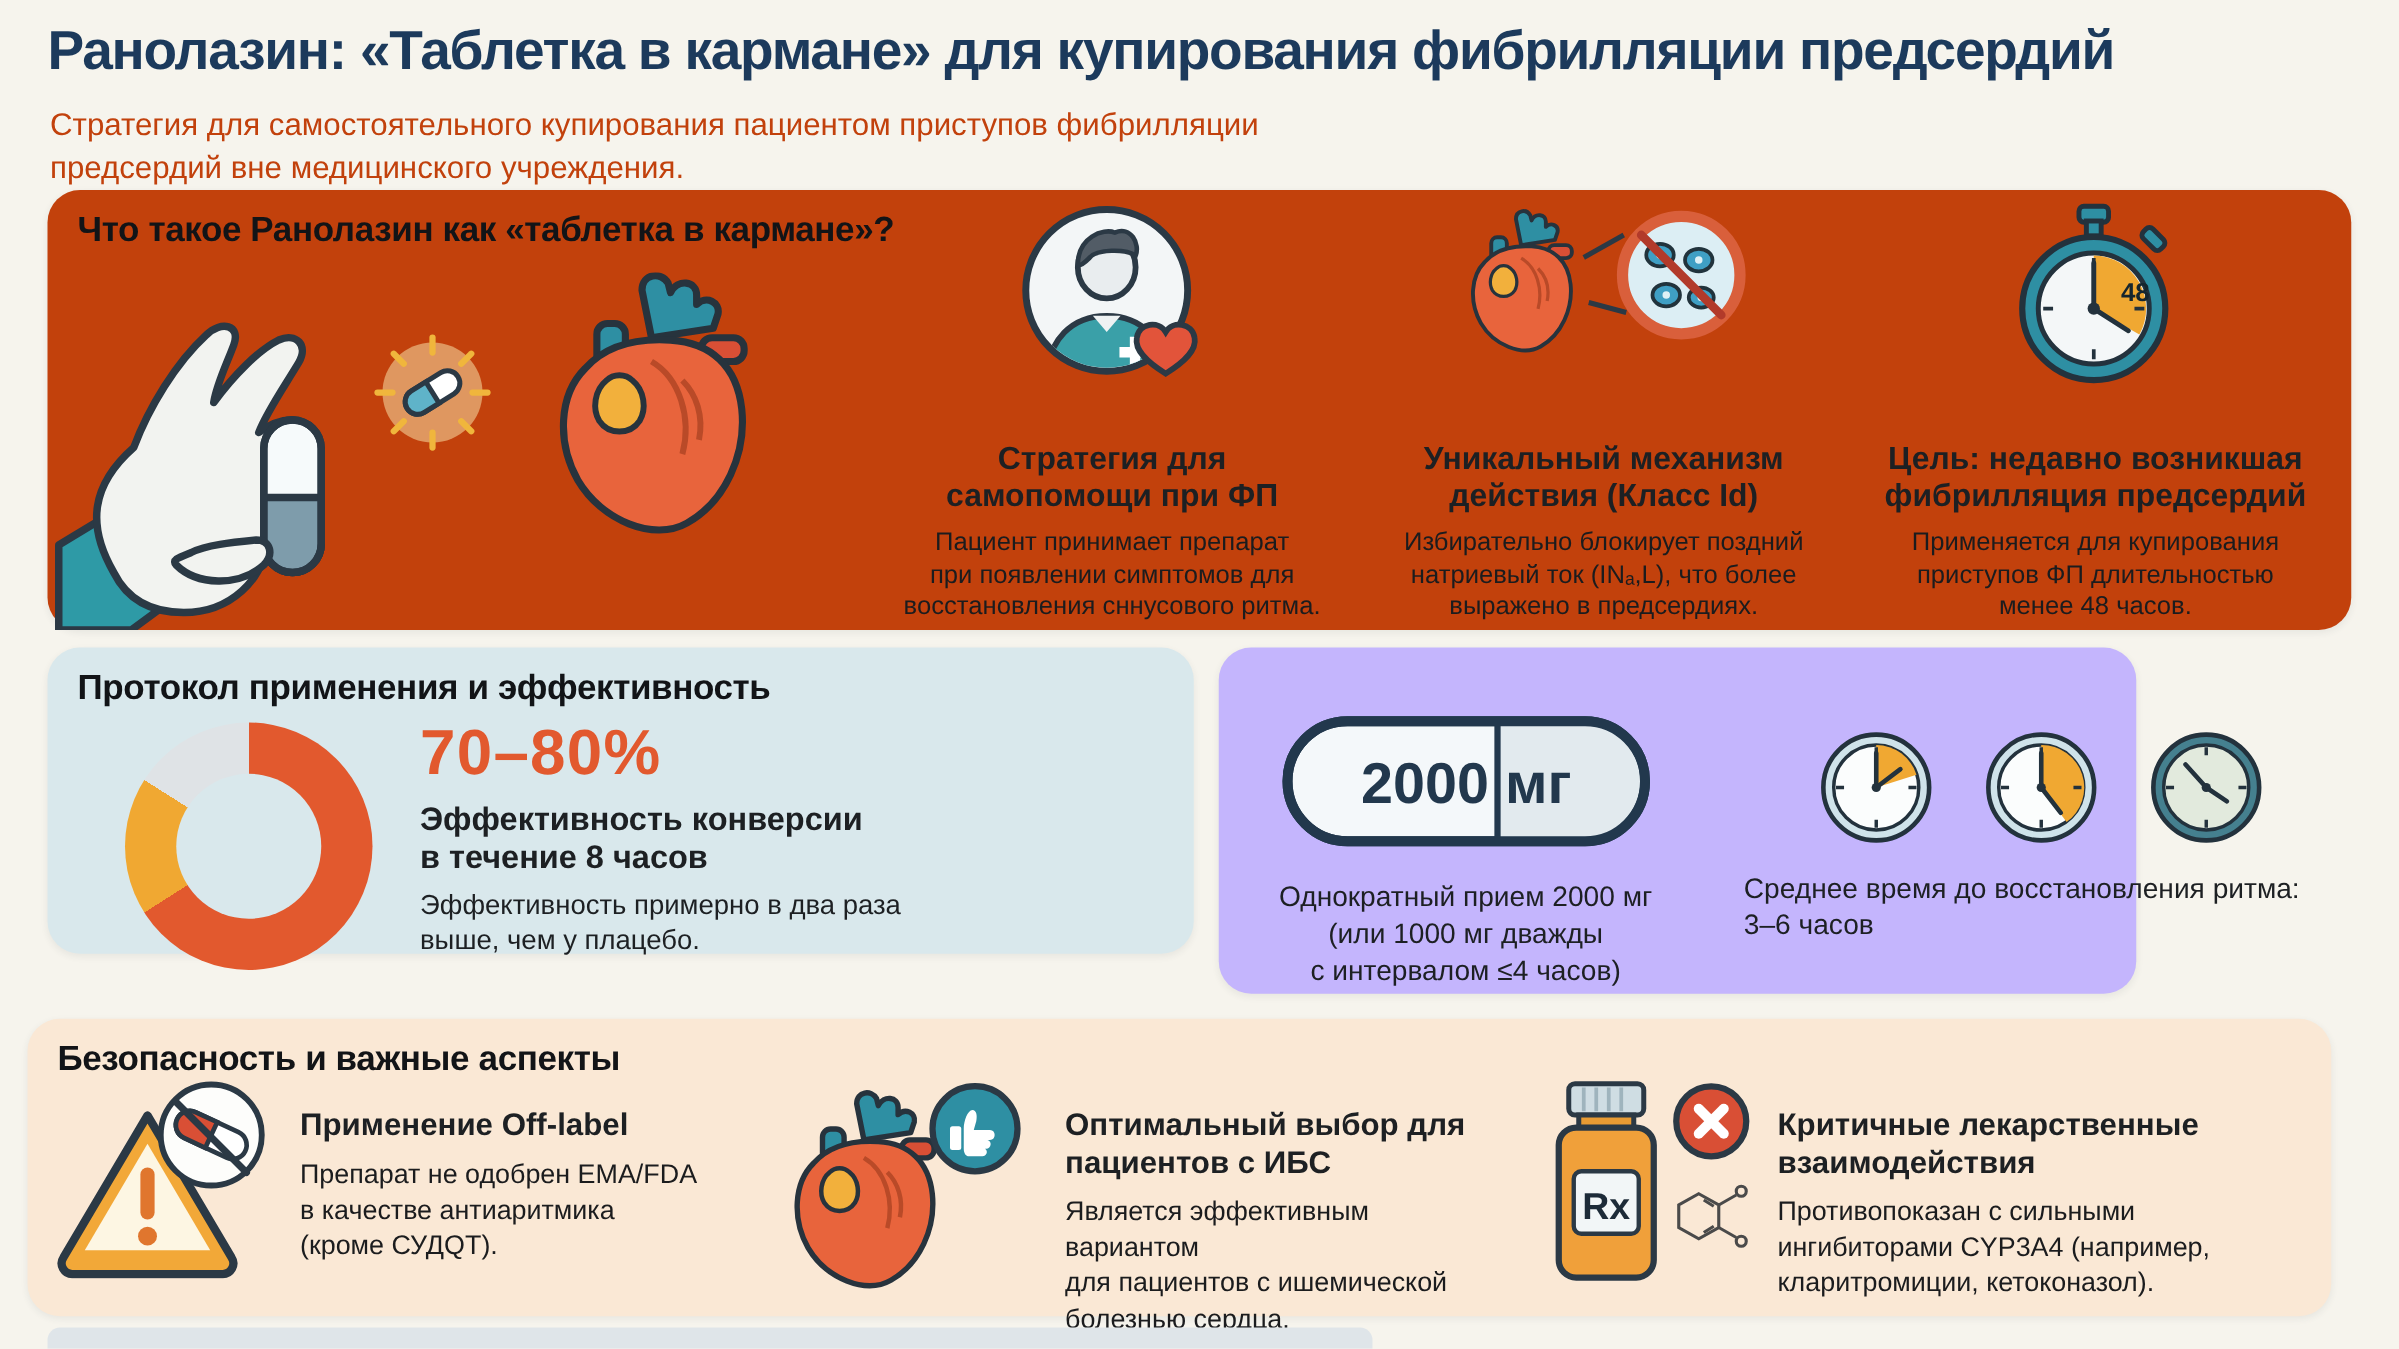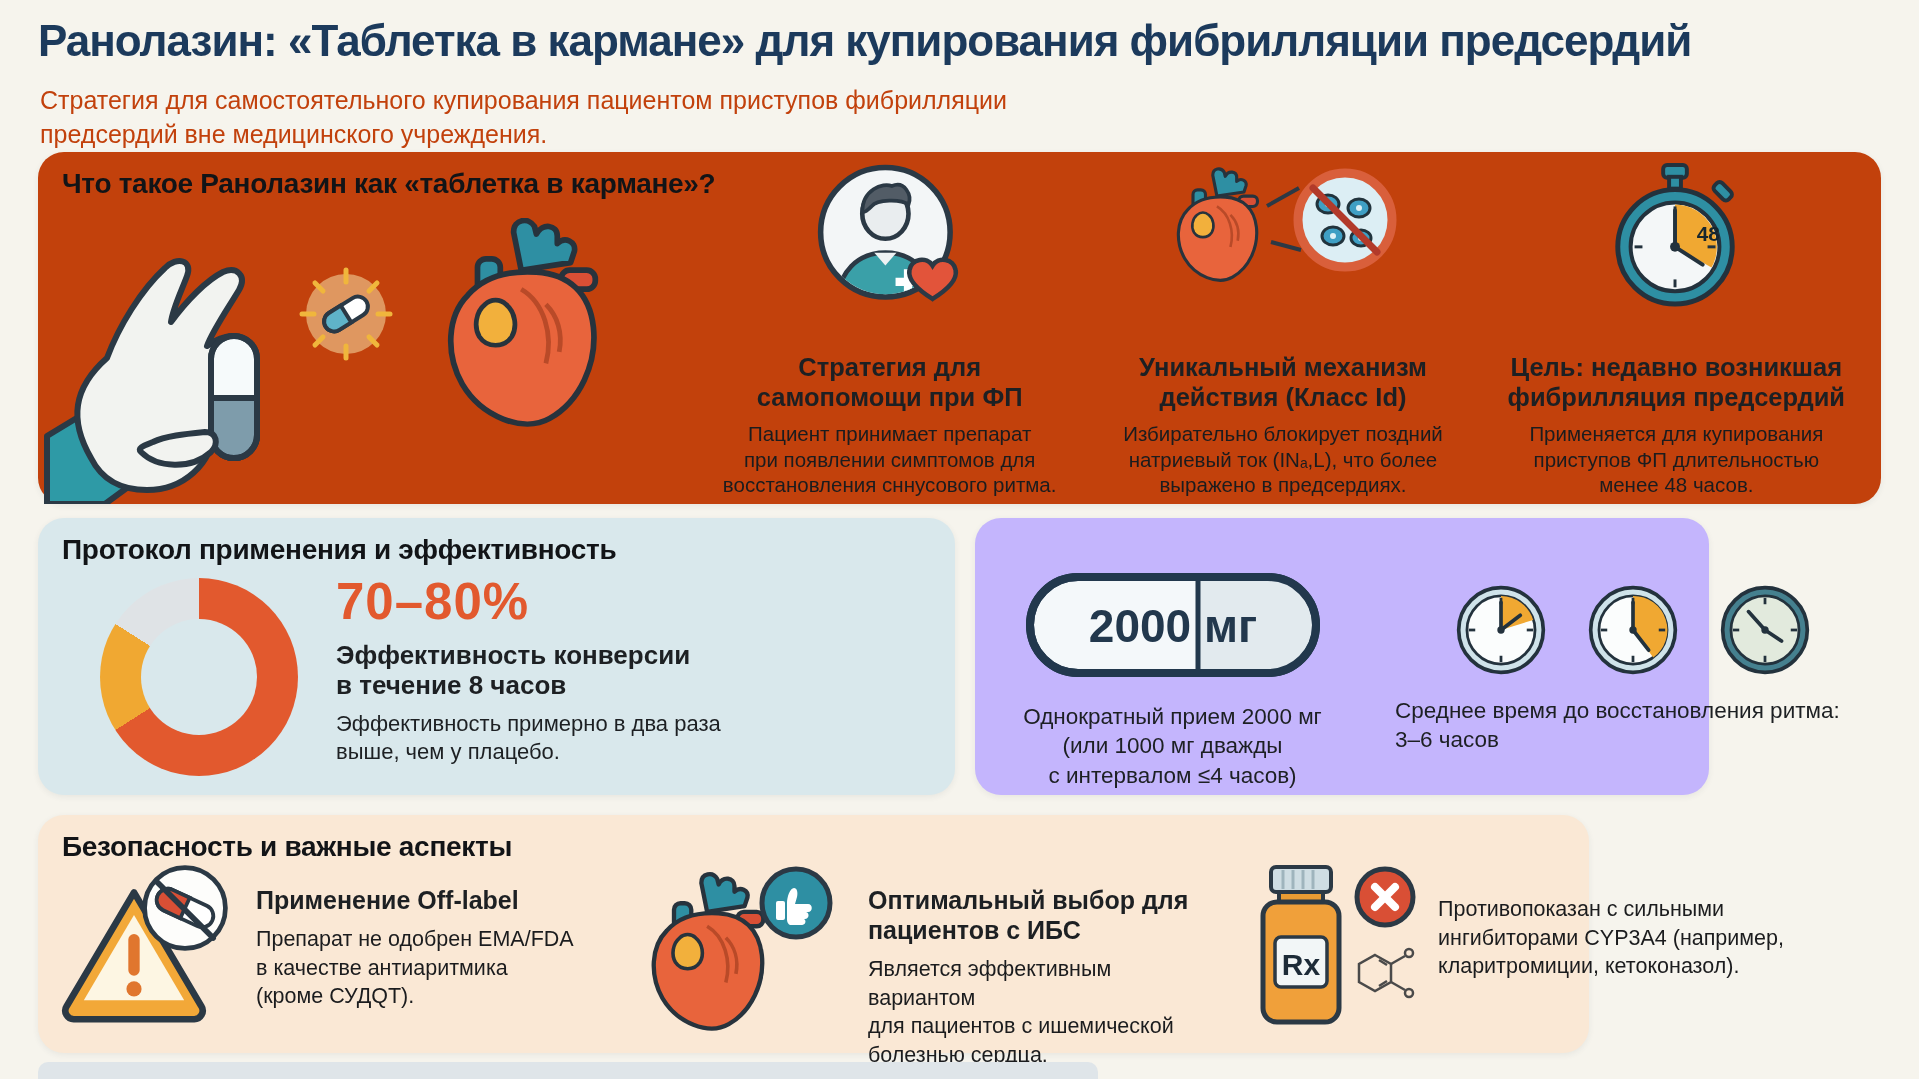--- a/index.html
+++ b/index.html
@@ -17,36 +17,36 @@
   .page-subtitle{left:40px;top:84px;font-size:25px;line-height:1.35;color:#c2410c;}
   .panel-header{position:absolute;left:24px;top:16px;font-size:28px;font-weight:bold;color:#121417;letter-spacing:-.3px;}
   
   #panel-what{left:38px;top:152px;width:1843px;height:352px;background:#c2410c;}
   .cols{position:absolute;left:655px;top:10px;width:1180px;display:flex;}
   .col{flex:1;display:flex;flex-direction:column;align-items:center;text-align:center;}
   .icon-wrap{height:148px;display:flex;align-items:flex-start;justify-content:center;}
   .col-title{margin-top:42px;font-size:25.5px;font-weight:bold;line-height:1.18;}
   .col-body{margin-top:9px;font-size:20.5px;line-height:1.24;color:#1b1c1e;}
   
-  #panel-protocol{left:38px;top:518px;width:917px;height:277px;background:#d9e8ec;}
+  #panel-protocol{left:38px;top:518px;width:917px;height:245px;background:#d9e8ec;}
   .donut{position:absolute;left:62px;top:60px;width:198px;height:198px;border-radius:50%;}
   .donut::after{content:"";position:absolute;inset:41px;border-radius:50%;background:#d9e8ec;}
   .stat-block{position:absolute;left:298px;top:58px;}
   .stat-value{font-size:51px;font-weight:bold;color:#e2592e;letter-spacing:1px;line-height:1;}
   .stat-label{margin-top:14px;font-size:26px;font-weight:bold;line-height:1.15;}
   .stat-note{margin-top:9px;font-size:22px;line-height:1.27;}
   
   #panel-dosing{left:975px;top:518px;width:734px;height:277px;background:#c4b5fd;}
   .dose-group{position:absolute;left:0;top:52px;width:395px;text-align:center;}
   .dose-caption{margin-top:18px;font-size:22.5px;line-height:1.3;}
   .time-group{position:absolute;left:420px;top:66px;width:476px;text-align:left;}
   .clock-row{display:flex;justify-content:center;gap:40px;}
   .time-caption{margin-top:20px;font-size:22.5px;line-height:1.3;}
   
-  #panel-safety{left:38px;top:815px;width:1551px;height:238px;background:#fae8d5;}
+  #panel-safety{left:22px;top:815px;width:1843px;height:238px;background:#fae8d5;}
   .safety-item-title{font-size:25px;font-weight:bold;line-height:1.2;}
   .safety-item-body{margin-top:10px;font-size:21.5px;line-height:1.33;color:#1b1c1e;}
   .bottom-strip{position:absolute;left:38px;top:1062px;width:1060px;height:17px;background:#dfe5e9;border-radius:10px 10px 0 0;}
   [data-bind]{white-space:pre-line;}
   svg text{font-family:"Liberation Sans", sans-serif;}
 </style>
 </head>
 <body>
 
 <svg width="0" height="0" style="position:absolute" aria-hidden="true">
@@ -326,19 +326,21 @@
     <g fill="none" stroke="#4a4a4a" stroke-width="2.5">
       <path d="M132,92 l16,9 v18 l-16,9 l-16,-9 v-18 Z"></path>
       <path d="M136,97 l8,5 M136,123 l8,-5"></path>
       <line x1="148" y1="101" x2="162" y2="93"></line>
       <circle cx="166" cy="90" r="4"></circle>
       <line x1="148" y1="119" x2="162" y2="127"></line>
       <circle cx="166" cy="130" r="4"></circle>
     </g>
   </svg>
   <div class="abs" style="left:1400px;top:70px;width:420px">
+    <div class="safety-item-title" data-bind="safety.items.2.title">Критичные лекарственные
+взаимодействия</div>
     <div class="safety-item-body" data-bind="safety.items.2.body">Противопоказан с сильными
 ингибиторами CYP3A4 (например,
 кларитромиции, кетоконазол).</div>
   </div>
 </div>
 
 <div class="bottom-strip"></div>
 
 </body></html>

